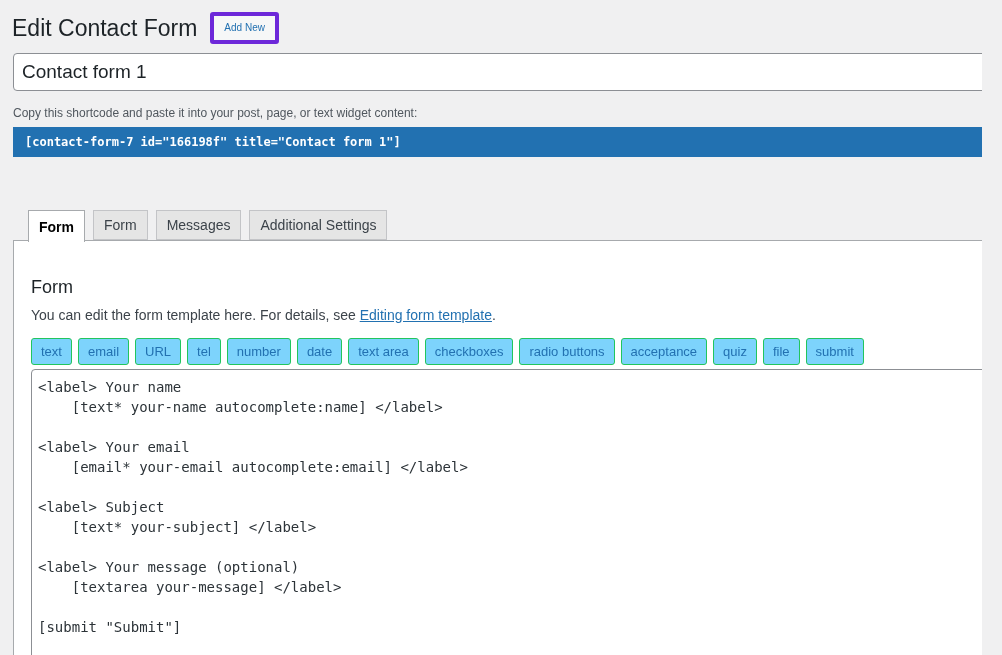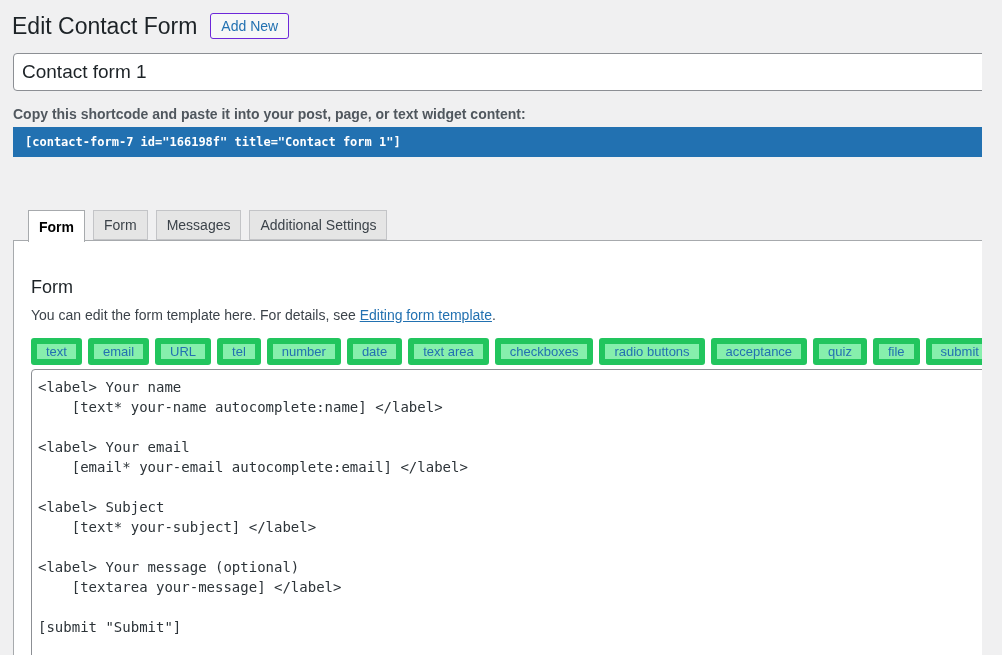--- a/index.html
+++ b/index.html
@@ -27,24 +27,24 @@
   }
   .page-title {
     font-size: 23px;
     font-weight: 400;
     color: #1d2327;
     margin: 0;
     line-height: 28px;
   }
   .add-new-btn {
     font-family: "Liberation Sans", sans-serif;
-    font-size: 14px;
+    font-size: 10px;
     color: #2271b1;
     background: #f6f7f7;
-    border: 1px solid #6d28d9;
+    border: 4px solid #6d28d9;
     border-radius: 3px;
     padding: 4px 10px;
     line-height: 16px;
     cursor: pointer;
   }
 
   
   .form-title-input {
     position: absolute;
     top: 53px;
@@ -58,23 +58,22 @@
     font-size: 19px;
     color: #1d2327;
     padding: 3px 8px;
   }
 
   
   .shortcode-label {
     position: absolute;
     top: 106px;
     left: 13px;
-    font-size: 14px;
+    font-size: 12px;
     color: #50575e;
-    font-weight: bold;
   }
   .shortcode-bar {
     position: absolute;
     top: 127px;
     left: 13px;
     width: 1010px;       
     height: 30px;
     background: #2271b1;
     color: #ffffff;
     font-family: "DejaVu Sans Mono", monospace;
@@ -151,22 +150,22 @@
   
   .tag-row {
     margin-top: 14px;
     display: flex;
     gap: 6px;
   }
   .tag-btn {
     font-family: "Liberation Sans", sans-serif;
     font-size: 13px;
     color: #2271b1;
-    background: #86efac;
-    border: 6px solid #22c55e;
+    background: #7dd3fc;
+    border: 1px solid #22c55e;
     border-radius: 3px;
     height: 27px;
     padding: 0 9px;
     white-space: nowrap;
     cursor: pointer;
   }
 
   
   .template-textarea {
     display: block;

